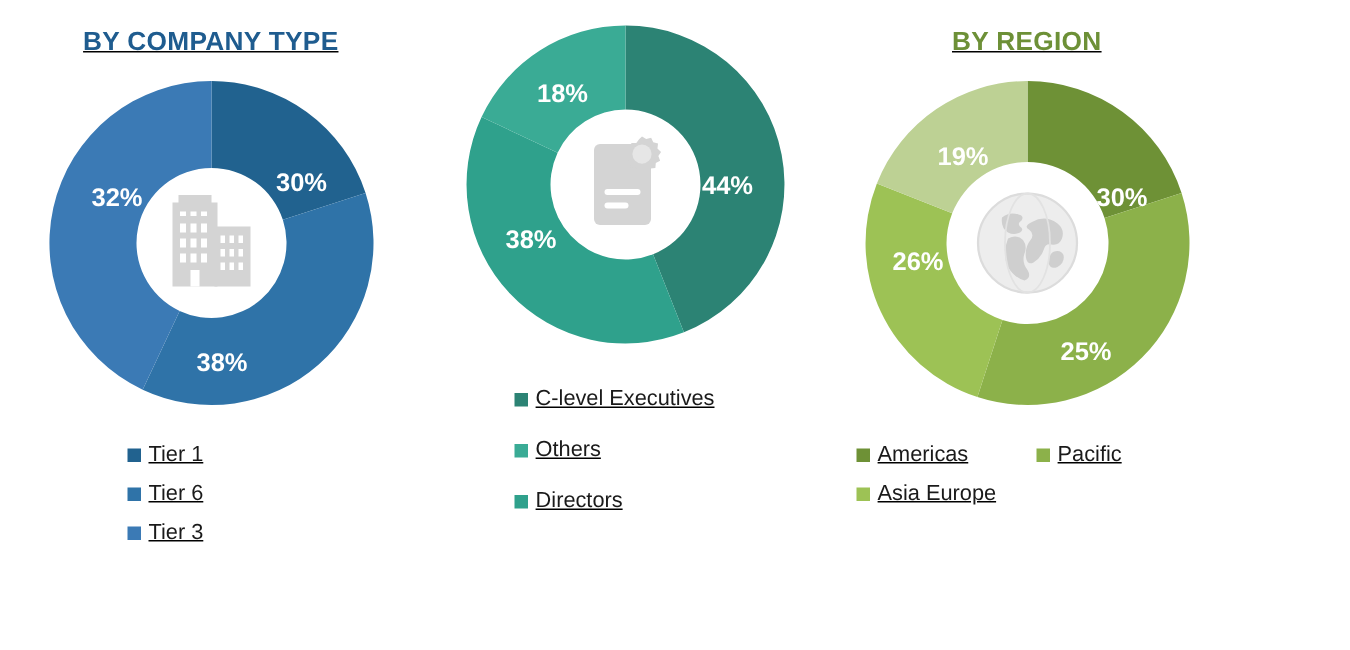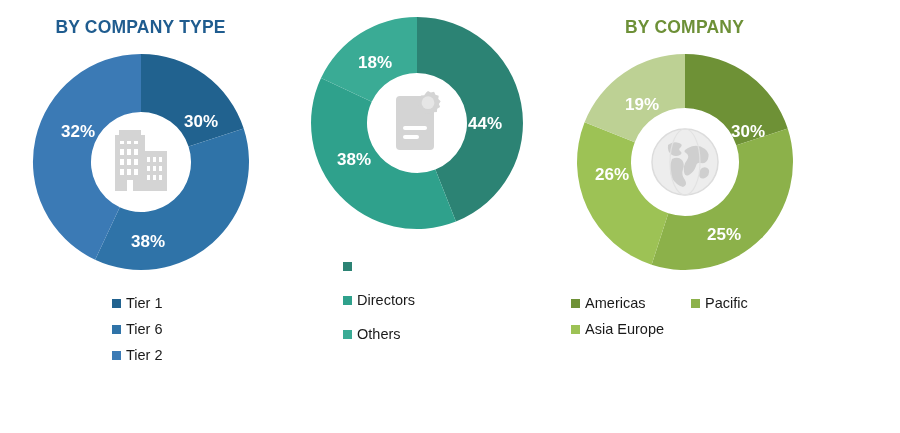--- a/index.html
+++ b/index.html
@@ -14,20 +14,21 @@
     overflow: hidden;
     position: relative;
   }
   .board {
     width: 816px;
     height: 433px;
     position: relative;
     display: flex;
     flex-direction: row;
     align-items: flex-start;
+    text-decoration: underline;
   }
   .panel {
     position: relative;
     height: 433px;
     box-sizing: border-box;
     display: flex;
     flex-direction: column;
     align-items: center;
   }
   .panel-company { width: 310px; }
@@ -88,21 +89,21 @@
     flex: 0 0 auto;
   }
   .legend-text {
     font-size: 14.5px;
     color: #1a1a1a;
     font-family: "Liberation Sans", sans-serif;
   }
 
   .legend-company {
     width: 100%;
-    padding-left: 112px;
+    padding-left: 85px;
     box-sizing: border-box;
     display: flex;
     flex-direction: column;
     margin-top: 12px;
   }
   .legend-designation {
     width: 100%;
     padding-left: 62px;
     box-sizing: border-box;
     display: flex;
@@ -182,21 +183,21 @@
       <div class="legend-item">
         <span class="legend-swatch" style="background:#21628f"></span>
         <span class="legend-text">Tier 1</span>
       </div>
       <div class="legend-item">
         <span class="legend-swatch" style="background:#2f73a8"></span>
         <span class="legend-text">Tier 6</span>
       </div>
       <div class="legend-item">
         <span class="legend-swatch" style="background:#3b7ab5"></span>
-        <span class="legend-text">Tier 2</span>
+        <span class="legend-text">Tier 3</span>
       </div>
     </div>
   </div>
 
   <div class="panel panel-designation">
 
     <div class="donut-wrap">
       <svg width="224" height="230" viewBox="0 0 224 230">
         <g transform="translate(112,115)">
 
@@ -223,34 +224,35 @@
             <path fill="#d4d4d4" d="M0,-13 L2.8,-11.4 L6.1,-12.2 L7.5,-9.2 L10.7,-8.3 L10.3,-5 L12.7,-2.7 L10.9,0 L12.1,3.1 L9.2,4.7 L8.9,8 L5.6,8.3 L3.5,10.9 L0.6,9.4 L-2.4,10.6 L-4.2,7.8 L-7.5,7.6 L-7.6,4.3 L-10.3,2.4 L-9,-0.6 L-10.4,-3.6 L-7.6,-5.3 L-7.1,-8.6 L-3.8,-8.7 L-1.8,-11.4 Z"></path>
             <circle cx="0" cy="-1.3" r="6.4" fill="#e6e6e6"></circle>
           </g>
         </svg>
       </div>
     </div>
 
     <div class="legend legend-designation">
       <div class="legend-item">
         <span class="legend-swatch" style="background:#2c8374"></span>
+        <span class="legend-text">C-level Executives</span>
+      </div>
+      <div class="legend-item">
+        <span class="legend-swatch" style="background:#3aab95"></span>
+        <span class="legend-text">Others</span>
       </div>
       <div class="legend-item">
         <span class="legend-swatch" style="background:#2fa18c"></span>
         <span class="legend-text">Directors</span>
       </div>
-      <div class="legend-item">
-        <span class="legend-swatch" style="background:#3aab95"></span>
-        <span class="legend-text">Others</span>
-      </div>
     </div>
   </div>
 
   <div class="panel panel-region">
-    <div class="panel-title title-region">BY COMPANY</div>
+    <div class="panel-title title-region">BY REGION</div>
 
     <div class="donut-wrap">
       <svg width="230" height="232" viewBox="0 0 230 232">
         <g transform="translate(115,116)">
 
           <path fill="#6e9136" d="M 0 -108 A 108 108 0 0 1 102.71 -33.38 L 51.36 -16.69 A 54 54 0 0 0 0 -54 Z"></path>
 
           <path fill="#8cb14a" d="M 102.71 -33.38 A 108 108 0 0 1 -33.38 102.71 L -16.69 51.36 A 54 54 0 0 0 51.36 -16.69 Z"></path>
 
           <path fill="#9dc255" d="M -33.38 102.71 A 108 108 0 0 1 -100.42 -39.68 L -50.21 -19.84 A 54 54 0 0 0 -16.69 51.36 Z"></path>

